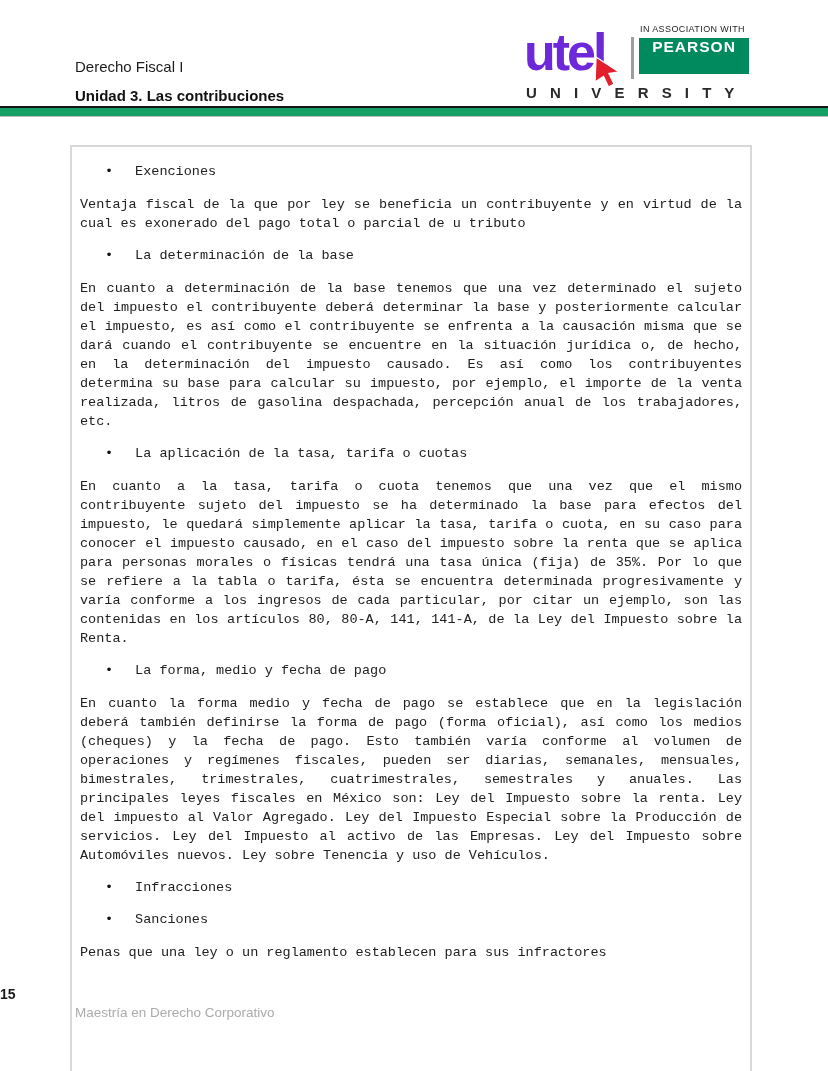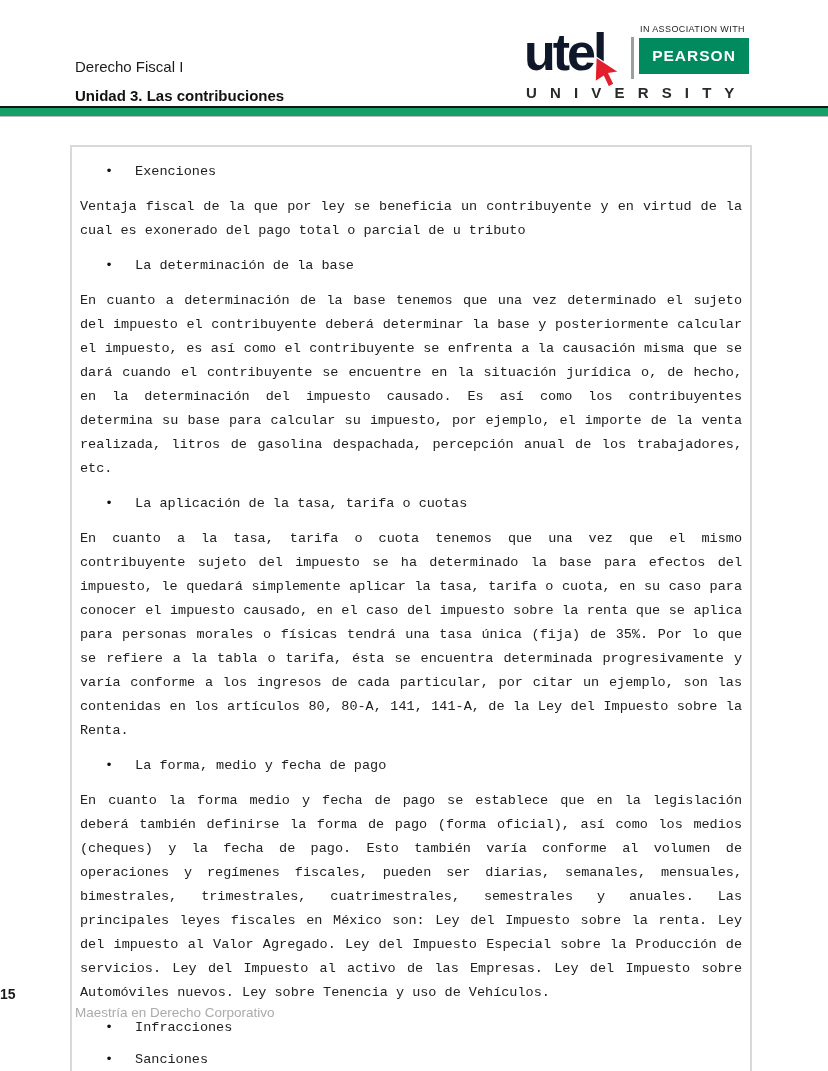--- a/index.html
+++ b/index.html
@@ -20,40 +20,40 @@
   .unit-title {
     position: absolute; left: 75px; top: 87px;
     font-size: 15px; font-weight: bold; color: #111111;
   }
 
   
   .logo-block { position: absolute; left: 520px; top: 20px; width: 240px; height: 88px; }
   .utel-word {
     position: absolute; left: 4px; top: 2px;
     font-size: 52px; font-weight: bold; letter-spacing: -3px;
-    color: #0f172a; font-family: "Liberation Sans", sans-serif;
+    color: #6d28d9; font-family: "Liberation Sans", sans-serif;
   }
   .utel-cursor { position: absolute; left: 70px; top: 36px; width: 40px; height: 34px; }
   .university-word {
     position: absolute; left: 6px; top: 64px;
     font-size: 15px; font-weight: 600; letter-spacing: 4.5px; color: #2a2a2a;
   }
   .logo-separator {
     position: absolute; left: 111px; top: 17px;
     width: 3px; height: 42px; background: #9aa0a0;
   }
   .association-text {
     position: absolute; left: 120px; top: 4px;
     font-size: 9px; font-weight: normal; letter-spacing: 0.4px; color: #1f1f1f;
     white-space: nowrap;
   }
   .pearson-box {
     position: absolute; left: 119px; top: 18px;
     width: 110px; height: 36px;
-    display: flex; align-items: center; justify-content: center;
+    display: flex; justify-content: center;
   }
   .pearson-label {
     color: #ffffff; font-size: 15.5px; font-weight: bold; letter-spacing: 1px;
   }
 
   
   .divider-band {
     position: absolute; left: 0; top: 106px; width: 828px; height: 11px;
     border-top: 2px solid #161616;
     border-bottom: 1px solid #b9bdbc;
@@ -73,21 +73,21 @@
     line-height: 18px;
     font-size: 13.5px;
     color: #212121;
   }
   .bullet-dot {
     display: inline-block; width: 22px; font-size: 13.5px; color: #111;
   }
   .para {
     margin: 13px 0;
     font-size: 13.5px;
-    line-height: 24px;
+    line-height: 19px;
     text-align: justify;
     color: #212121;
   }
 
   
   .page-number {
     position: absolute; left: 0; top: 986px; width: 828px;
     text-align: left; font-size: 14px; font-weight: bold; color: #1a1a1a;
   }
   .program-name {

